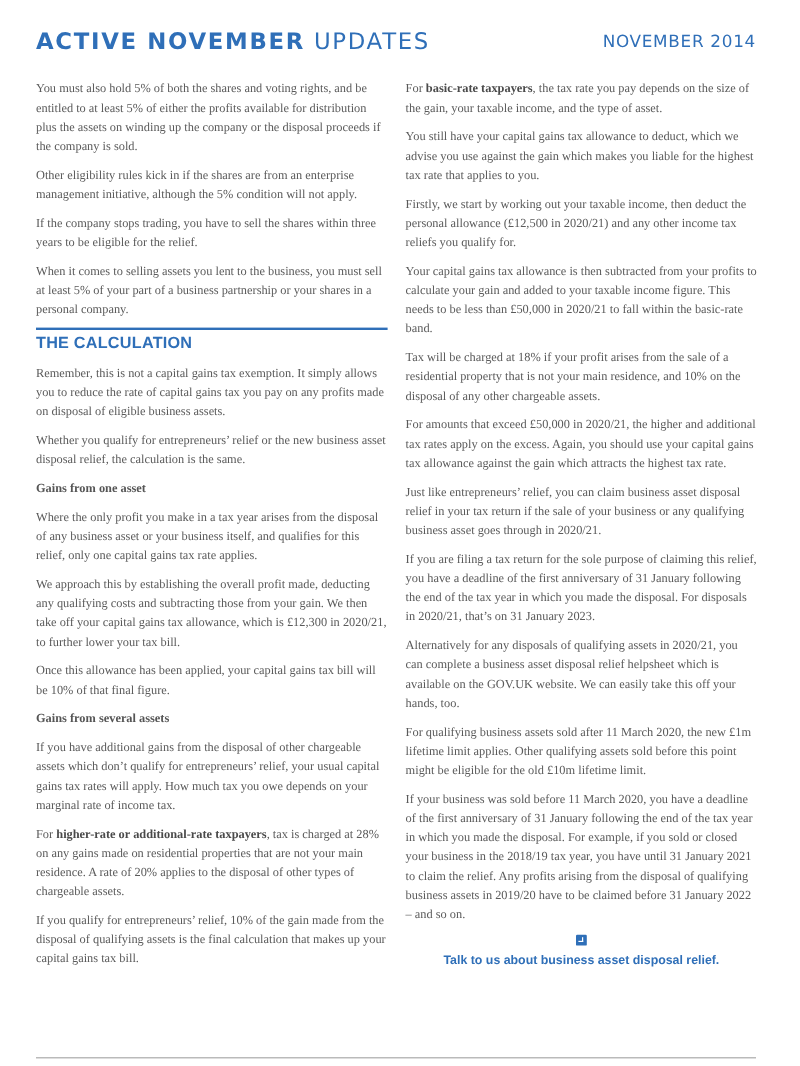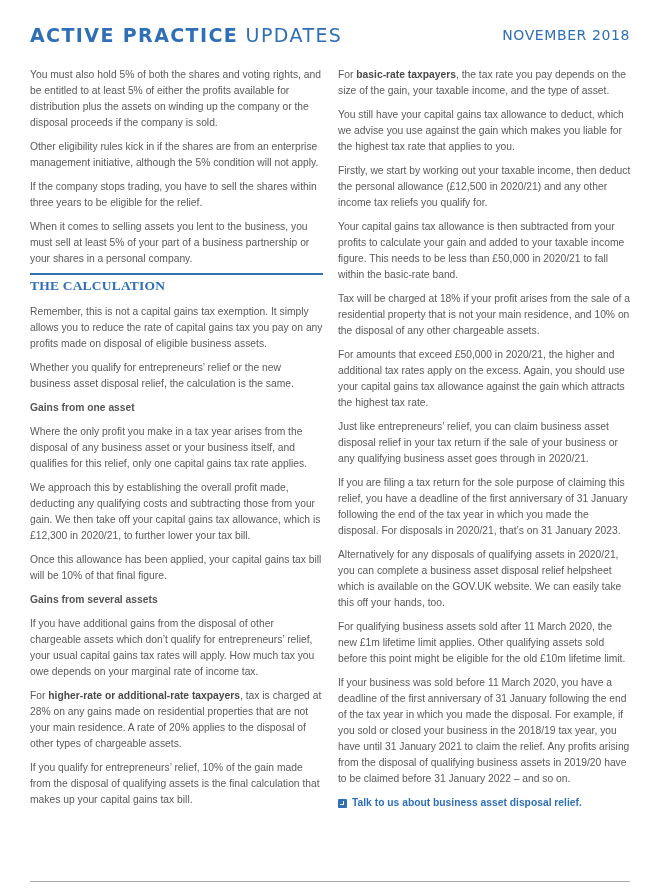--- a/index.html
+++ b/index.html
@@ -11,44 +11,44 @@
            letter-spacing: 1.4px; white-space: nowrap; }
   .title b { font-weight: bold; }
   .title span.light { font-weight: normal; }
   .issue { font-family: "DejaVu Sans", sans-serif; font-size: 14px; color: #2f6fb8;
            letter-spacing: 0.6px; }
   .col { position: absolute; top: 67px; width: 293px;
          font-family: "Liberation Sans", sans-serif; font-size: 10.3px; line-height: 16px;
          color: #5a5a5a; }
   .col-left { left: 30px; }
   .col-right { left: 338px; }
-  .col p { margin: 0 0 8px 0; }
+  .col p { margin: 0 0 8px 0; font-family: Liberation Serif, serif; }
   .col p.sub { font-weight: bold; color: #555555; margin-bottom: 8px; }
   .col b { color: #4a4a4a; }
   .section { border-top: 2px solid #2f6fb8; margin: -2px 0 8px 0; padding-top: 1px; }
-  .section h2 { margin: 0; font-family: Liberation Serif, serif; font-size: 13.5px;
+  .section h2 { margin: 0; font-family: Liberation Sans, sans-serif; font-size: 13.5px;
                 font-weight: bold; color: #2f6fb8; letter-spacing: 0.2px; line-height: 20px; }
   .cta { display: flex; align-items: center; gap: 5px; margin-top: 6px;
-         color: #2f6fb8; font-weight: bold; font-size: 10.3px; cursor: pointer; }
+         color: #2f6fb8; font-weight: bold; font-size: 10.3px; cursor: pointer; flex-direction: column; }
   .cta-icon { width: 9px; height: 9px; background: #2f6fb8; border-radius: 1px;
               position: relative; display: inline-block; }
   .cta-icon::after { content: ""; position: absolute; left: 2px; top: 2px; width: 4px; height: 4px;
                      border-right: 1.3px solid #fff; border-bottom: 1.3px solid #fff; box-sizing: border-box; }
   .footer-rule { position: absolute; left: 30px; right: 37px; top: 881px; height: 0;
                  border-top: 1px solid #aaaaaa; }
 </style>
 </head>
 <body>
 
 <div class="header">
   <div class="title">
-    <b>ACTIVE PRACTICE</b>
+    <b>ACTIVE NOVEMBER</b>
     <span class="light">UPDATES</span>
   </div>
-  <div class="issue">NOVEMBER 2018</div>
+  <div class="issue">NOVEMBER 2014</div>
 </div>
 
 <div class="col col-left">
   <p>You must also hold 5% of both the shares and voting rights, and be entitled to at least 5% of either the profits available for distribution plus the assets on winding up the company or the disposal proceeds if the company is sold.</p>
   <p>Other eligibility rules kick in if the shares are from an enterprise management initiative, although the 5% condition will not apply.</p>
   <p>If the company stops trading, you have to sell the shares within three years to be eligible for the relief.</p>
   <p>When it comes to selling assets you lent to the business, you must sell at least 5% of your part of a business partnership or your shares in a personal company.</p>
   <div class="section">
     <h2>THE CALCULATION</h2>
   </div>

